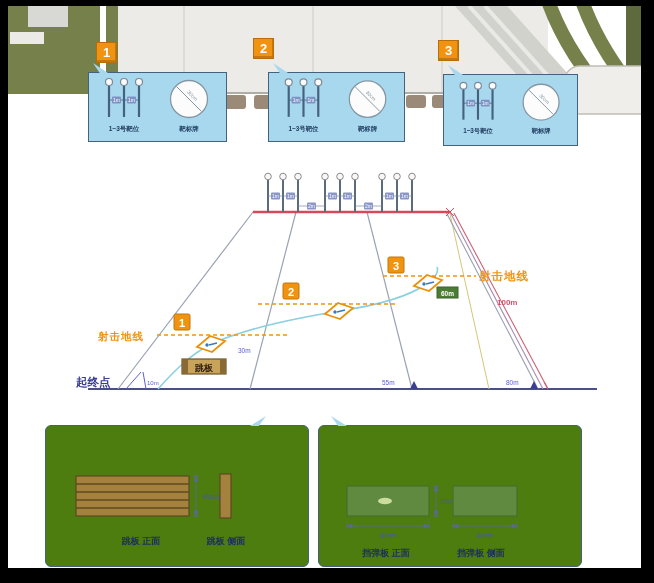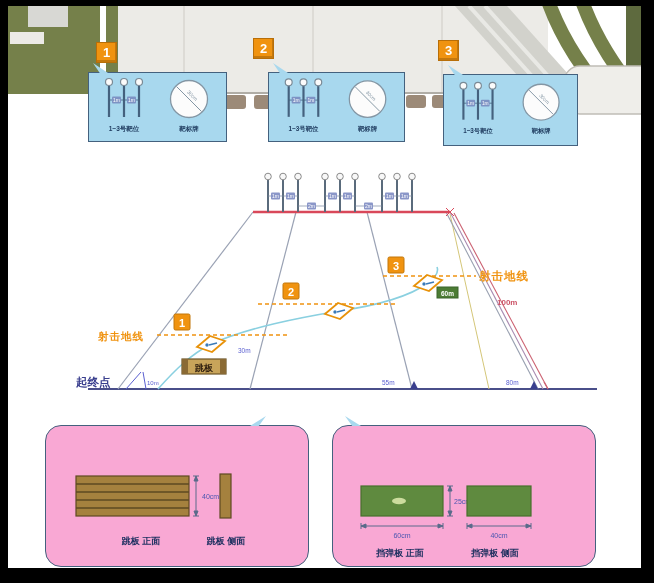--- a/index.html
+++ b/index.html
@@ -5,21 +5,21 @@
   html,body{margin:0;padding:0;}
   body{background:#000;width:654px;height:583px;position:relative;font-family:"Liberation Sans",sans-serif;}
   .page{position:absolute;left:8px;top:6px;width:633px;height:562px;background:#ffffff;overflow:hidden;}
   .map-svg{position:absolute;left:0;top:0;}
   .marker{position:absolute;width:19px;height:19px;background:#f09310;border:1px solid #b86e08;
           color:#fff;font-weight:bold;font-size:13px;display:flex;align-items:center;justify-content:center;
           box-shadow:inset -1px -2px 0 rgba(0,0,0,.18);z-index:4;}
   .callout{position:absolute;background:#a8d8ee;border:1.5px solid #44617e;z-index:3;}
   .callout .tail{position:absolute;top:-10px;left:4px;width:15px;height:10px;background:#a8d8ee;
           clip-path:polygon(0 0,100% 100%,45% 100%);}
-  .detail-box{position:absolute;background:#f9a8d4;border:1.5px solid #44617e;border-radius:16px;z-index:3;}
+  .detail-box{position:absolute;background:#4d7c0f;border:1.5px solid #44617e;border-radius:6px;z-index:3;}
   .detail-box .tail-r{position:absolute;top:-10px;right:42px;width:16px;height:10px;background:#a8d8ee;
           clip-path:polygon(100% 0,0 100%,55% 100%);}
   .detail-box .tail-l{position:absolute;top:-10px;left:12px;width:16px;height:10px;background:#a8d8ee;
           clip-path:polygon(0 0,100% 100%,45% 100%);}
   svg text{font-family:"Liberation Sans",sans-serif;}
 </style>
 </head>
 <body>
 
 <div class="page">
@@ -293,21 +293,21 @@
         <polygon points="150,50 148,55 152,55" fill="#5a6b8a"></polygon>
           <polygon points="150,90 148,85 152,85" fill="#5a6b8a"></polygon>
       </g>
       <text x="156" y="73" font-size="7" fill="#4a56b0">40cm</text>
       <rect x="174" y="48" width="11" height="44" fill="#a5813e" stroke="#5e4a22" stroke-width="1.2"></rect>
       <text x="95" y="118" font-size="9" font-weight="bold" fill="#1e3060" text-anchor="middle">跳板 正面</text>
       <text x="180" y="118" font-size="9" font-weight="bold" fill="#1e3060" text-anchor="middle">跳板 侧面</text>
     </svg>
   </div>
 
-  <div class="detail-box" style="left:324px;top:419px;width:262px;height:140px">
+  <div class="detail-box" style="left:310px;top:419px;width:262px;height:140px">
     <div class="tail-l"></div>
     <svg width="262" height="140" viewBox="0 0 262 140">
       <g>
         <rect x="28" y="60" width="82" height="30" fill="#5f8a3f" stroke="#46702c" stroke-width="1.2"></rect>
         <ellipse cx="66" cy="75" rx="7" ry="3.2" fill="#d8e4a8" opacity="0.9"></ellipse>
       </g>
       <g stroke="#5a6b8a" stroke-width="1">
         <line x1="28" y1="100" x2="110" y2="100"></line>
         <line x1="28" y1="97" x2="28" y2="103"></line>
           <line x1="110" y1="97" x2="110" y2="103"></line>

